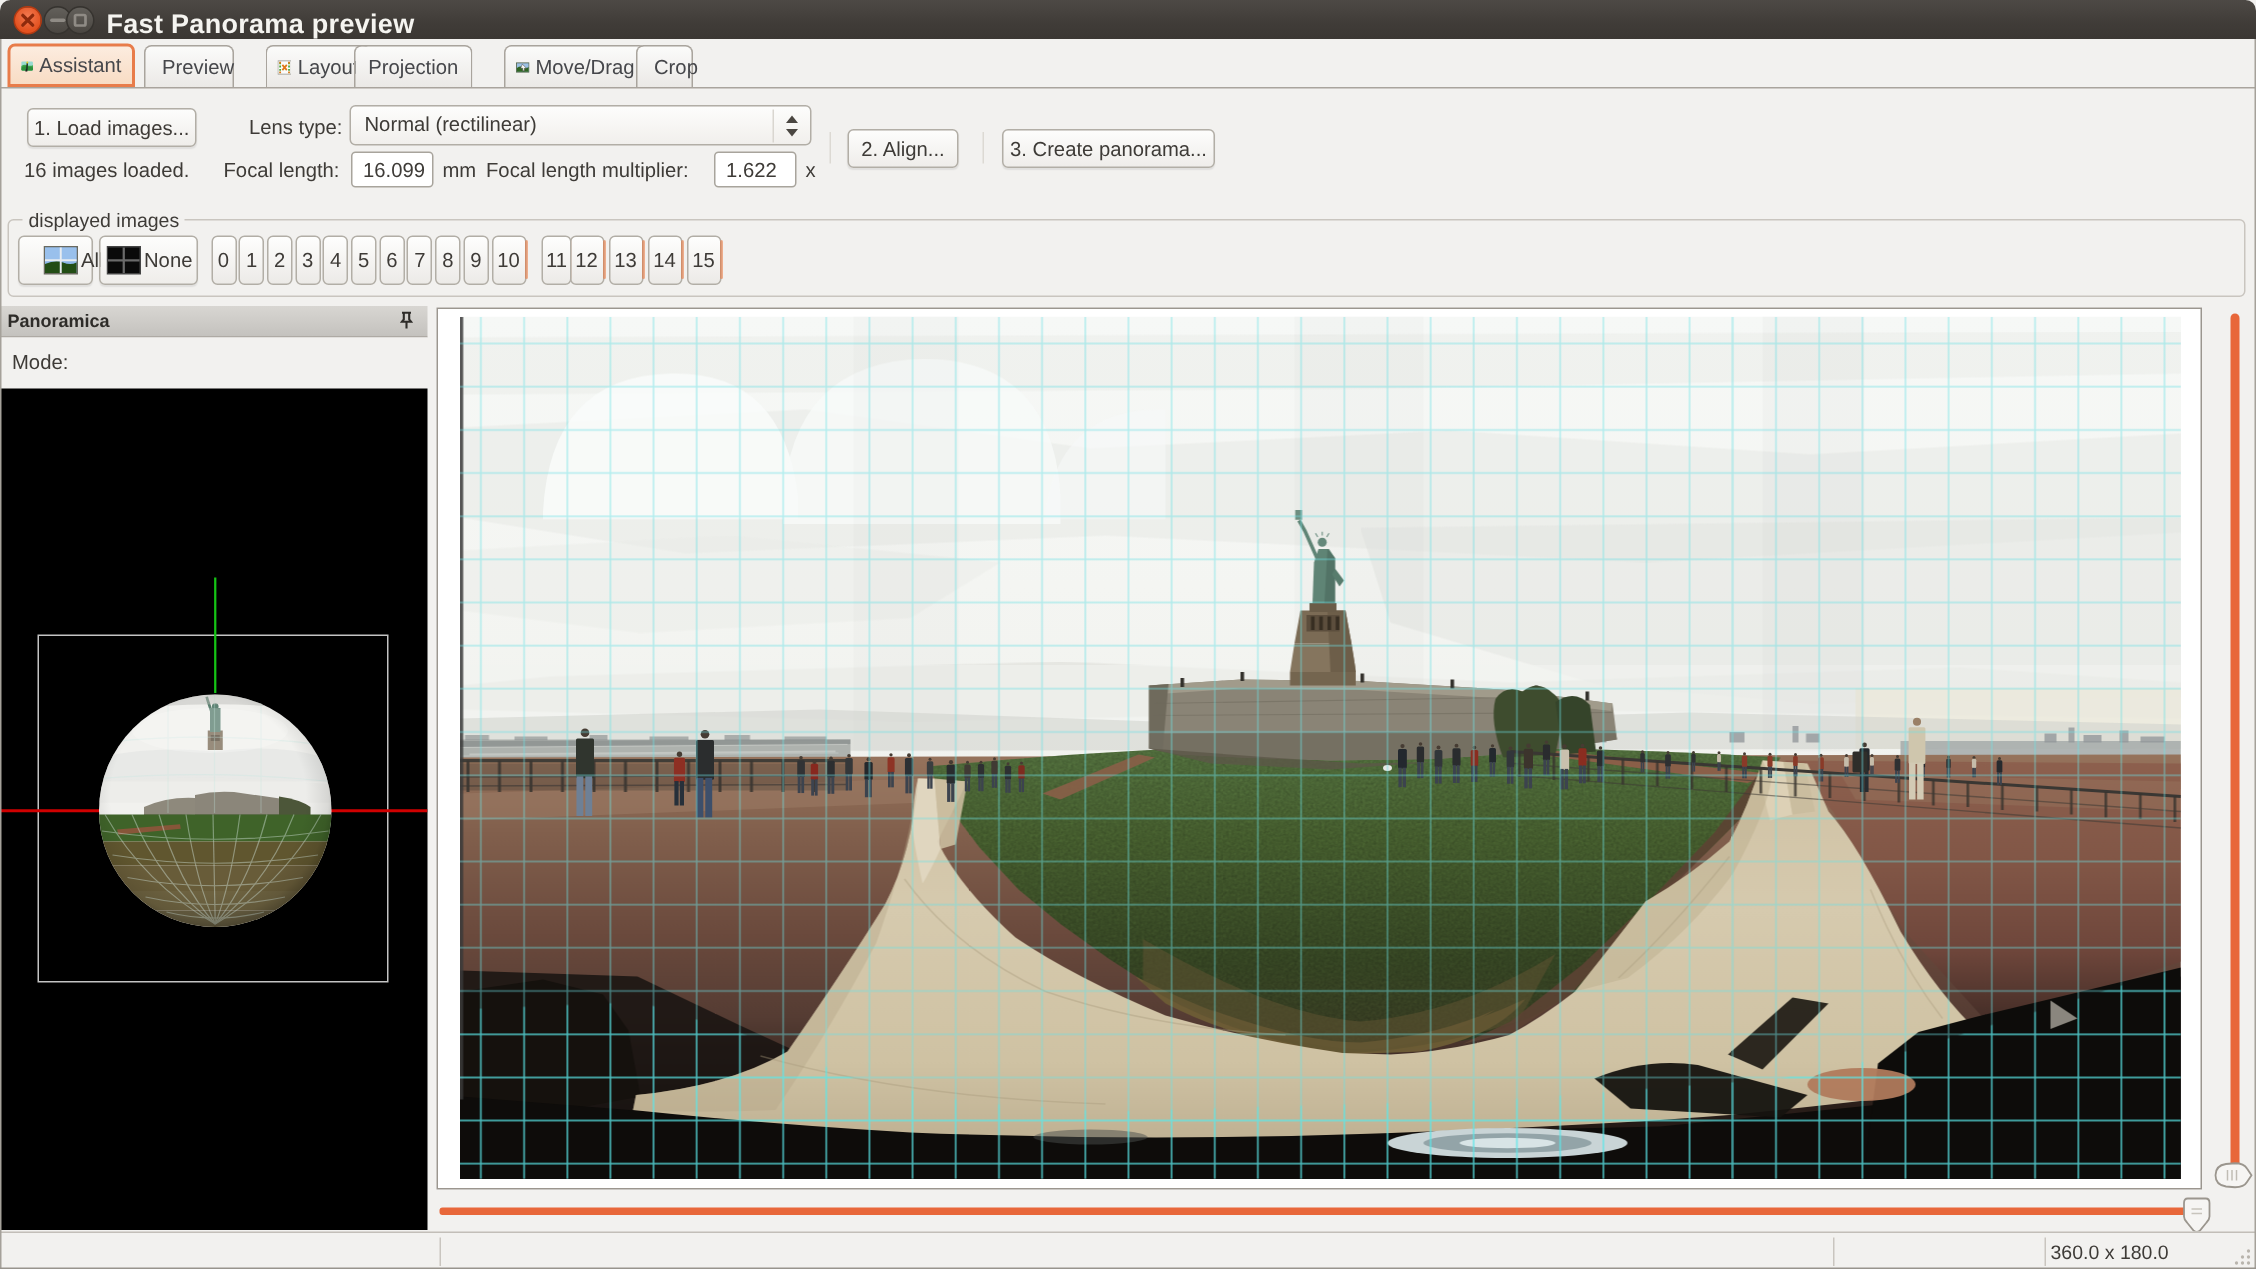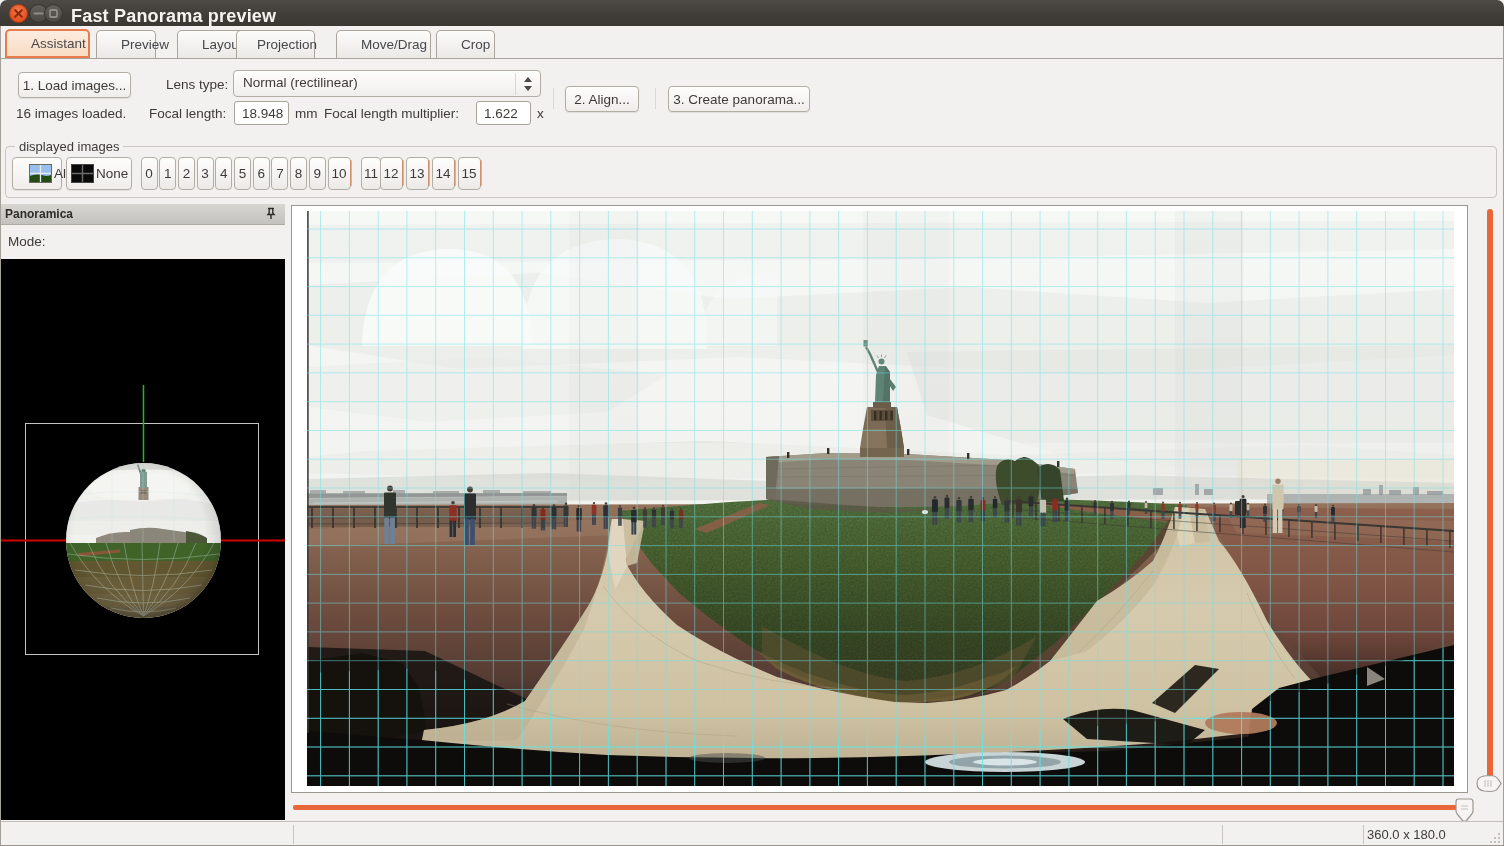--- a/index.html
+++ b/index.html
@@ -5,21 +5,21 @@
 .abs{position:absolute}
 
 #titlebar{left:0;top:0;width:1504px;height:26px;background:linear-gradient(#4d4945,#403c38 60%,#3b3733);border-radius:7px 7px 0 0;border-bottom:1px solid #2f2c28}
 #titlebar .wbtn{position:absolute;top:4px;width:17px;height:17px;border-radius:50%}
 #title-close{left:9px;background:radial-gradient(circle at 50% 35%,#f37950,#e3511f 70%);border:1px solid #b33a12}
 #title-min,#title-max{background:linear-gradient(#63605b,#4a4641);border:1px solid #36332f}
 #title-min{left:29px}#title-max{left:44px}
 #titletext{left:71px;top:5.5px;font-size:18px;font-weight:bold;color:#f5f4f0;letter-spacing:0.2px}
 
 #tabstrip{left:0;top:26px;width:1504px;height:33px;background:#f2f1ef}
-.tab{position:absolute;top:4px;height:28px;background:linear-gradient(#fbfbfa,#ebe9e6);border:1px solid #a9a49d;border-bottom:none;border-radius:5px 5px 0 0;font-size:13.5px;color:#46474b;display:flex;align-items:center;padding:0 20px;box-sizing:border-box}
+.tab{position:absolute;top:4px;height:28px;background:linear-gradient(#fbfbfa,#ebe9e6);border:1px solid #a9a49d;border-bottom:none;border-radius:5px 5px 0 0;font-size:13.5px;color:#46474b;display:flex;align-items:center;padding:0 7px;box-sizing:border-box}
 .tab.active{background:linear-gradient(#fcecdf,#f8dcc4);border:2px solid #e87c4a;height:29px;top:3px}
 .tab svg{margin-right:4px}
 #notebookline{left:0;top:58px;width:1504px;height:1px;background:#a9a49d}
 
 .btn{position:absolute;background:linear-gradient(#fdfdfc,#efedea);border:1px solid #b2aea6;border-radius:4px;font-size:13.5px;color:#3e3b37;display:flex;align-items:center;justify-content:center;box-sizing:border-box;box-shadow:0 1px 1px rgba(0,0,0,0.08)}
 .lbl{position:absolute;font-size:13.5px;color:#3e3b37;white-space:nowrap}
 .input{position:absolute;background:#fff;border:1px solid #a8a49c;border-radius:3px;font-size:13.5px;color:#3e3b37;box-sizing:border-box;display:flex;align-items:center;padding-left:7px}
 #lens-dd{left:233px;top:70px;width:308px;height:27px;background:linear-gradient(#fdfdfc,#f1efec);border:1px solid #b2aea6;border-radius:4px;box-sizing:border-box}
 #lens-dd .txt{position:absolute;left:9px;top:4px;font-size:13.5px;color:#3e3b37}
 .spinner{position:absolute;right:6px;top:3px;width:12px;height:20px}
@@ -103,21 +103,21 @@
       <span style="margin:0 auto">Projection</span>
     </div>
   <div class="tab" style="left:336px;width:95px">
       <svg width="16" height="16" viewBox="0 0 16 16">
         <rect x="0.5" y="2.5" width="15" height="11" fill="#9cc0e4" stroke="#55654b"></rect>
 <path d="M1 8.5 Q5 6 8 7.5 Q12 9.5 15 7.5 L15 13 L1 13 Z" fill="#306522"></path>
 <path d="M7.5 4 L12.5 9 L10 9 L10 12 L8 12 L8 9 L5.5 9 Z" fill="#f4f4f0" stroke="#444" stroke-width="0.6"></path>
       </svg>
       <span>Move/Drag</span>
     </div>
-  <div class="tab" style="left:436px;width:59px">
+  <div class="tab" style="left:424px;width:38px">
       <svg width="16" height="16" viewBox="0 0 16 16">
         <rect x="0.5" y="2.5" width="15" height="11" fill="#9cc0e4" stroke="#55654b"></rect>
 <path d="M1 8.5 Q5 6 8 7.5 Q12 9.5 15 7.5 L15 13 L1 13 Z" fill="#306522"></path>
 <rect x="3.5" y="4.5" width="9" height="7" fill="none" stroke="#f5f5f2" stroke-width="1.5"></rect>
       </svg>
       <span>Crop</span>
     </div>
 </div>
 <div class="abs" id="notebookline"></div>
 <div class="btn" style="left:18px;top:72px;width:113px;height:26px">1. Load images...</div>
@@ -129,21 +129,21 @@
       <path d="M2 8 L6 3 L10 8 Z" fill="#4a4641"></path>
       <path d="M2 12 L6 17 L10 12 Z" fill="#4a4641"></path>
     </svg>
 </div>
 <div class="abs" style="left:553px;top:88px;width:1px;height:21px;background:#dcd9d3"></div>
 <div class="btn" style="left:565px;top:86px;width:74px;height:26px">2. Align...</div>
 <div class="abs" style="left:655px;top:88px;width:1px;height:21px;background:#dcd9d3"></div>
 <div class="btn" style="left:668px;top:86px;width:142px;height:26px">3. Create panorama...</div>
 <div class="lbl" style="left:16px;top:106px">16 images loaded.</div>
 <div class="lbl" style="left:149px;top:106px">Focal length:</div>
-<div class="input" style="left:234px;top:101px;width:55px;height:24px">18.948</div>
+<div class="input" style="left:234px;top:101px;width:55px;height:24px">16.099</div>
 <div class="lbl" style="left:295px;top:106px">mm</div>
 <div class="lbl" style="left:324px;top:106px">Focal length multiplier:</div>
 <div class="input" style="left:476px;top:101px;width:55px;height:24px">1.622</div>
 <div class="lbl" style="left:537px;top:106px">x</div>
 <div class="abs" id="frame"></div>
 <div class="abs" id="frame-label">displayed images</div>
 <div class="btn" style="left:12px;top:157px;width:50px;height:33px;justify-content:flex-start;padding-left:16px">
     <svg width="23" height="23" viewBox="0 0 23 23" style="flex:none">
       <rect x="0.5" y="2.5" width="22" height="18" fill="#8db6e8" stroke="#6a6a60"></rect>
 <rect x="1" y="3" width="21" height="9" fill="#99c0ec"></rect>

